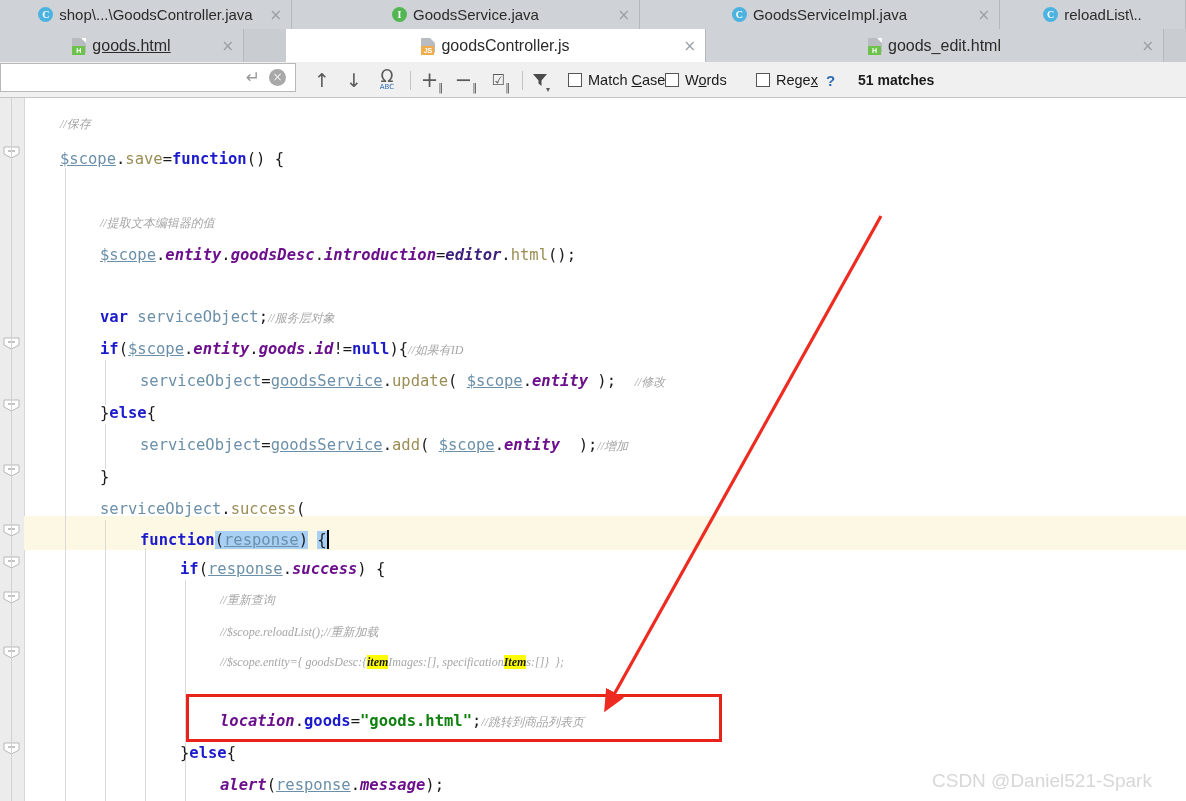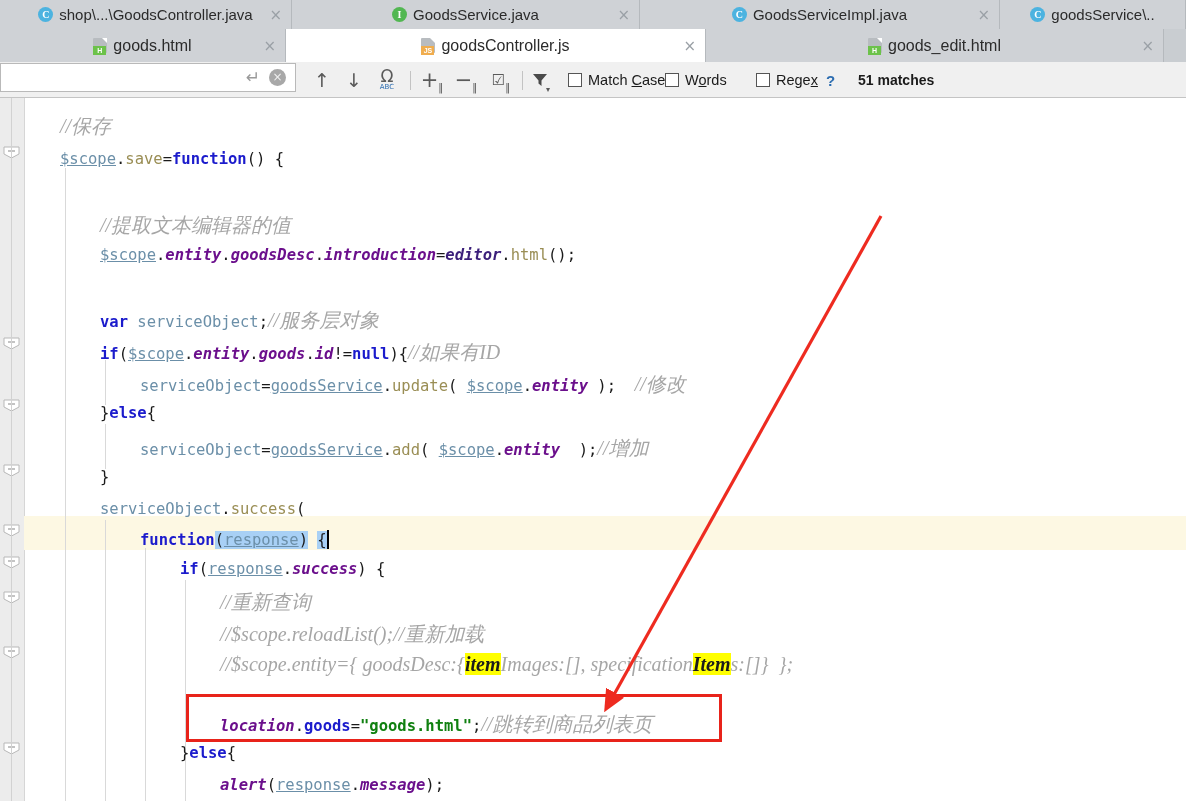--- a/index.html
+++ b/index.html
@@ -181,21 +181,21 @@
     font-family: "Liberation Serif", serif;
     font-size: 17px;
   }
   .ln {
     position: absolute;
     white-space: pre;
     line-height: 1;
     font-family: "DejaVu Sans Mono", monospace;
     font-size: 15.5px;
   }
-  .cm   { color: #a6a6a6; font-style: italic; font-family:"Liberation Serif", serif; font-size: 20px; }
+  .cm   { color: #a6a6a6; font-style: italic; font-family:"Liberation Serif", serif; font-size: 12px; }
   .kw   { color: #1b1bcc; font-weight: bold; }
   .fld  { color: #6b0f8c; font-weight: bold; font-style: italic; }
   .var  { color: #6b8fa8; }
   .mth  { color: #9a8e55; }
   .str  { color: #108010; font-weight: bold; }
   .ital { color: #3b1f7a; font-style: italic; font-weight: bold; }
   .ital2{ color: #6b0f8c; font-style: italic; font-weight: bold; text-align: right; }
   .plain{ color: #1a1a1a; }
   .uline{ text-decoration: underline; }
   .sel  { background: #a8d0f5; }
@@ -238,26 +238,26 @@
         <span class="tlabel">GoodsService.java</span>
         <span class="closex">×</span>
       </div>
       <div class="tab" style="left: 640px; width: 360px; position: absolute; top: 0px; height: 100%;">
         <span class="ficon java javaC">C</span>
         <span class="tlabel">GoodsServiceImpl.java</span>
         <span class="closex">×</span>
       </div>
       <div class="tab" style="left: 1000px; width: 186px; position: absolute; top: 0px; height: 100%;">
         <span class="ficon java javaC">C</span>
-        <span class="tlabel">goodsService\..</span>
+        <span class="tlabel">reloadList\..</span>
       </div>
     </div>
 
   <div class="tabrow row2" id="tabrow2">
-      <div class="tab row2lbl" style="left: 0px; width: 286px; position: absolute; top: 0px; height: 100%;">
+      <div class="tab row2lbl" style="left: 0px; width: 244px; position: absolute; top: 0px; height: 100%; text-decoration: underline;">
         <span class="ficon html">
           <span class="badge">H</span>
         </span>
         <span class="tlabel">goods.html</span>
         <span class="closex">×</span>
       </div>
       <div class="tab active row2lbl" style="left: 286px; width: 420px; position: absolute; top: 0px; height: 100%;">
         <span class="ficon js">
           <span class="badge">JS</span>
         </span>
@@ -424,13 +424,14 @@
     <svg class="arrowsvg" width="1186" height="703">
       <defs>
         <marker id="ah" markerWidth="7" markerHeight="7" refX="2.6" refY="3.2" orient="auto" markerUnits="strokeWidth">
           <polygon points="0,0 7,3.2 0,6.4" fill="#ee2b20"></polygon>
         </marker>
       </defs>
       <line id="arrowline" stroke="#ee2b20" stroke-width="3.2" marker-end="url(#ah)" x1="881" y1="118" x2="611" y2="602"></line>
     </svg>
   </div>
 
+  <div class="watermark" id="wm" style="left: 932px; top: 770px;">CSDN @Daniel521-Spark</div>
 </div>
 
 </body></html>

